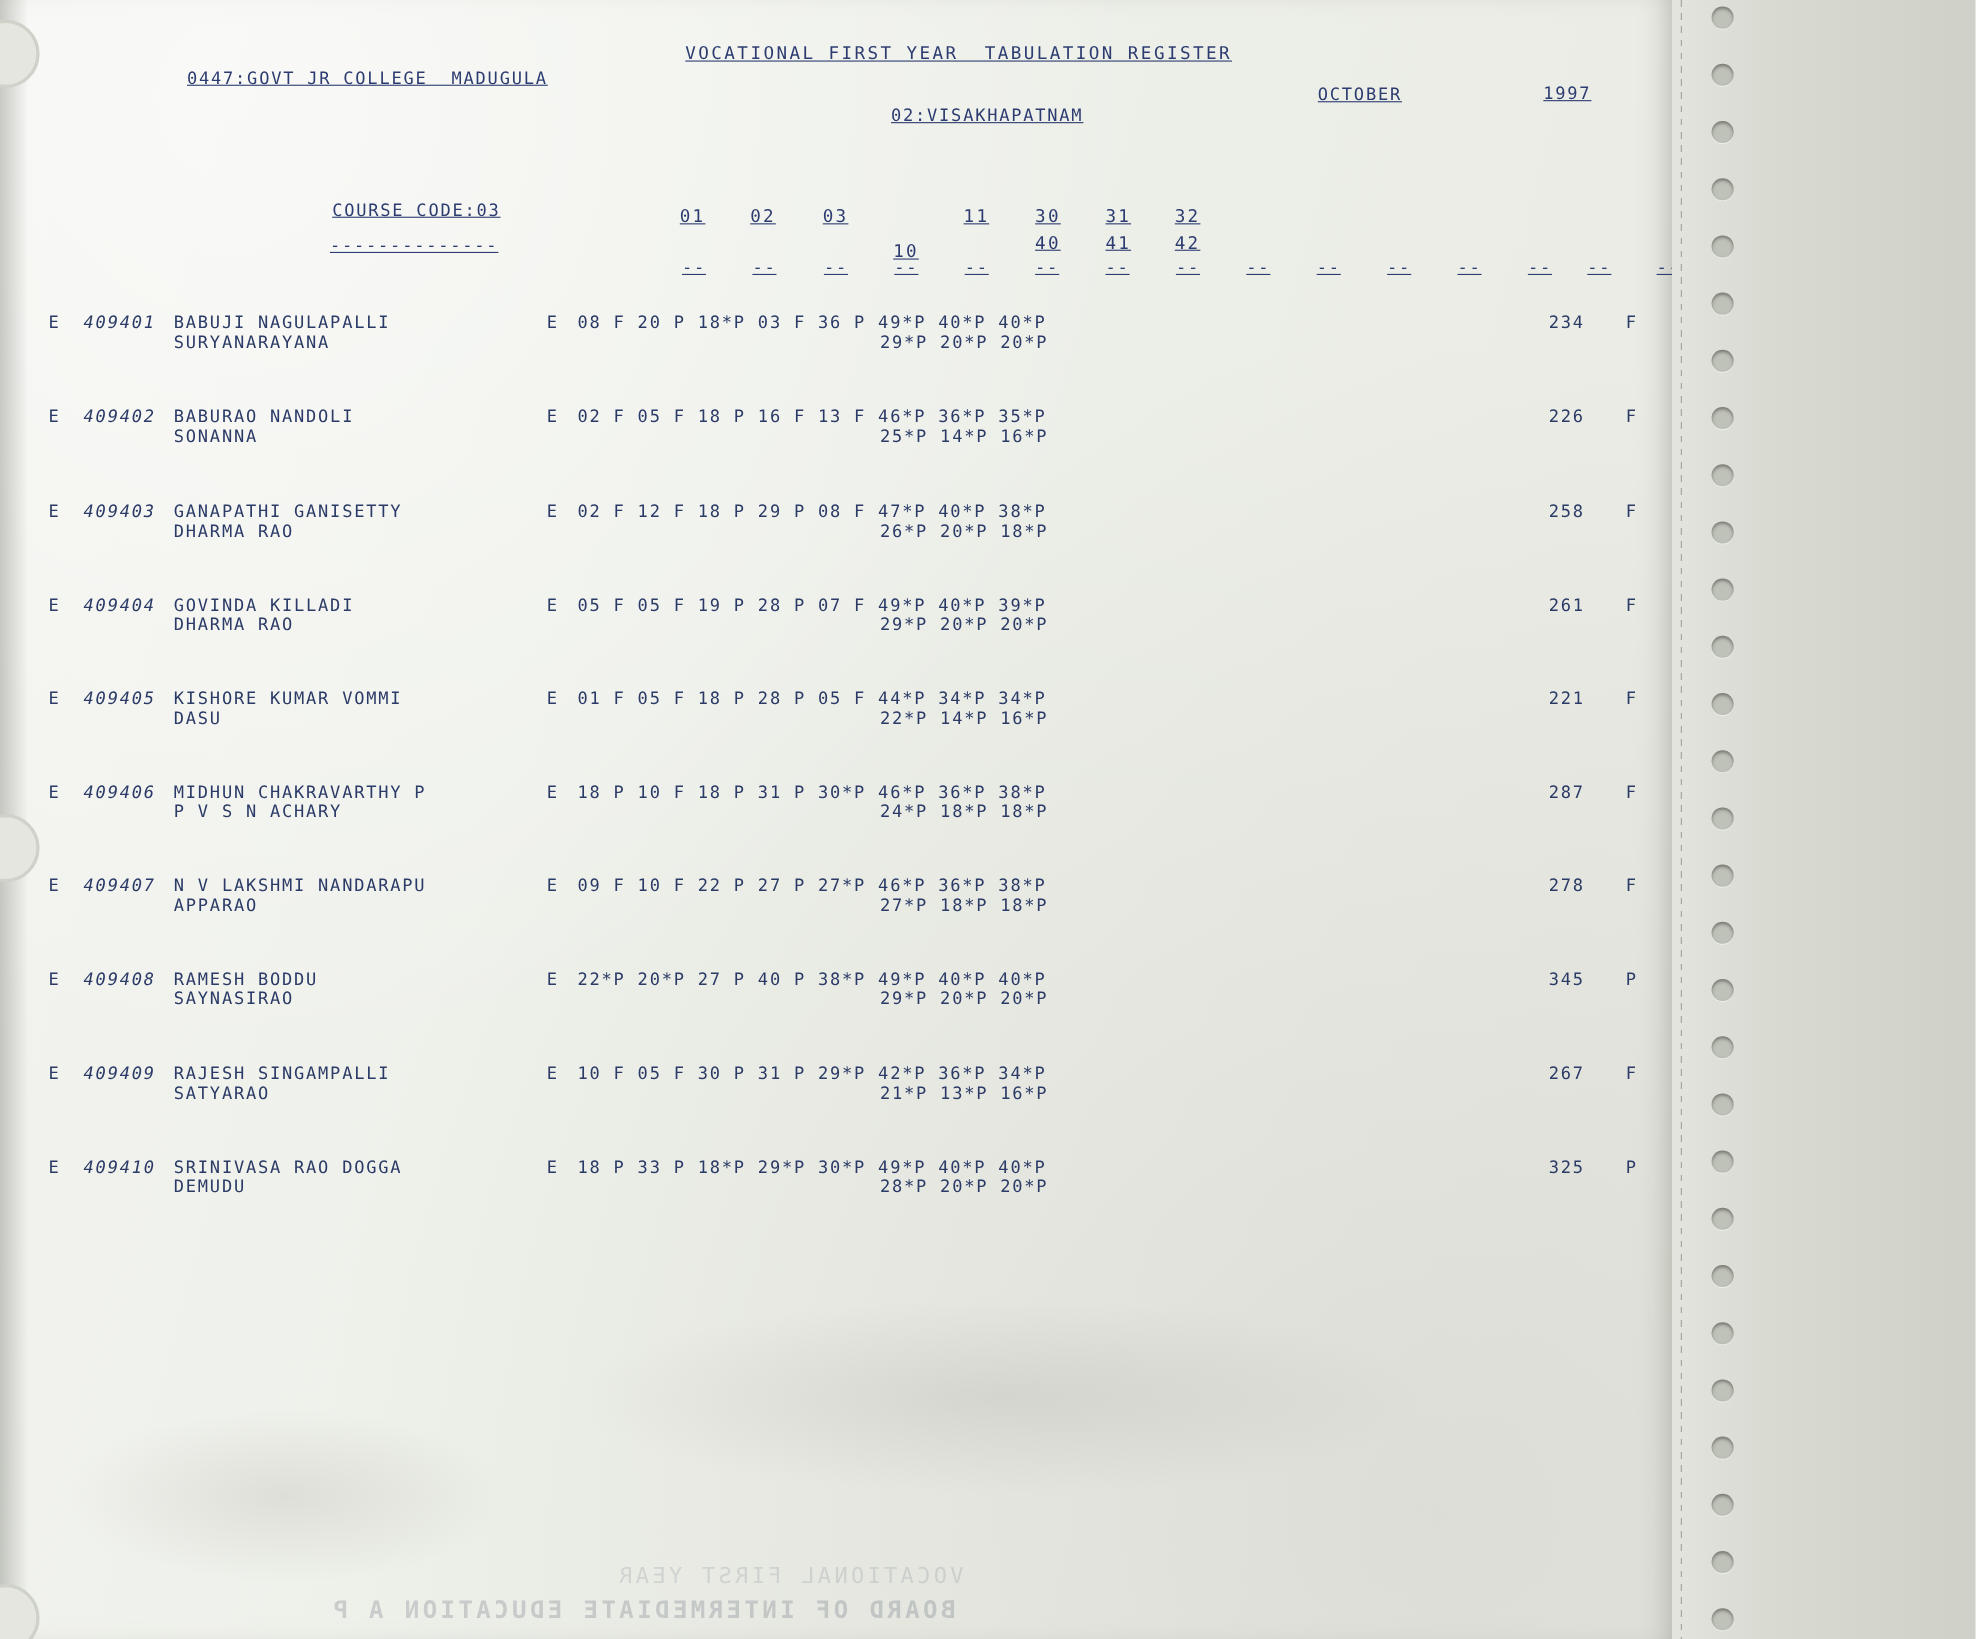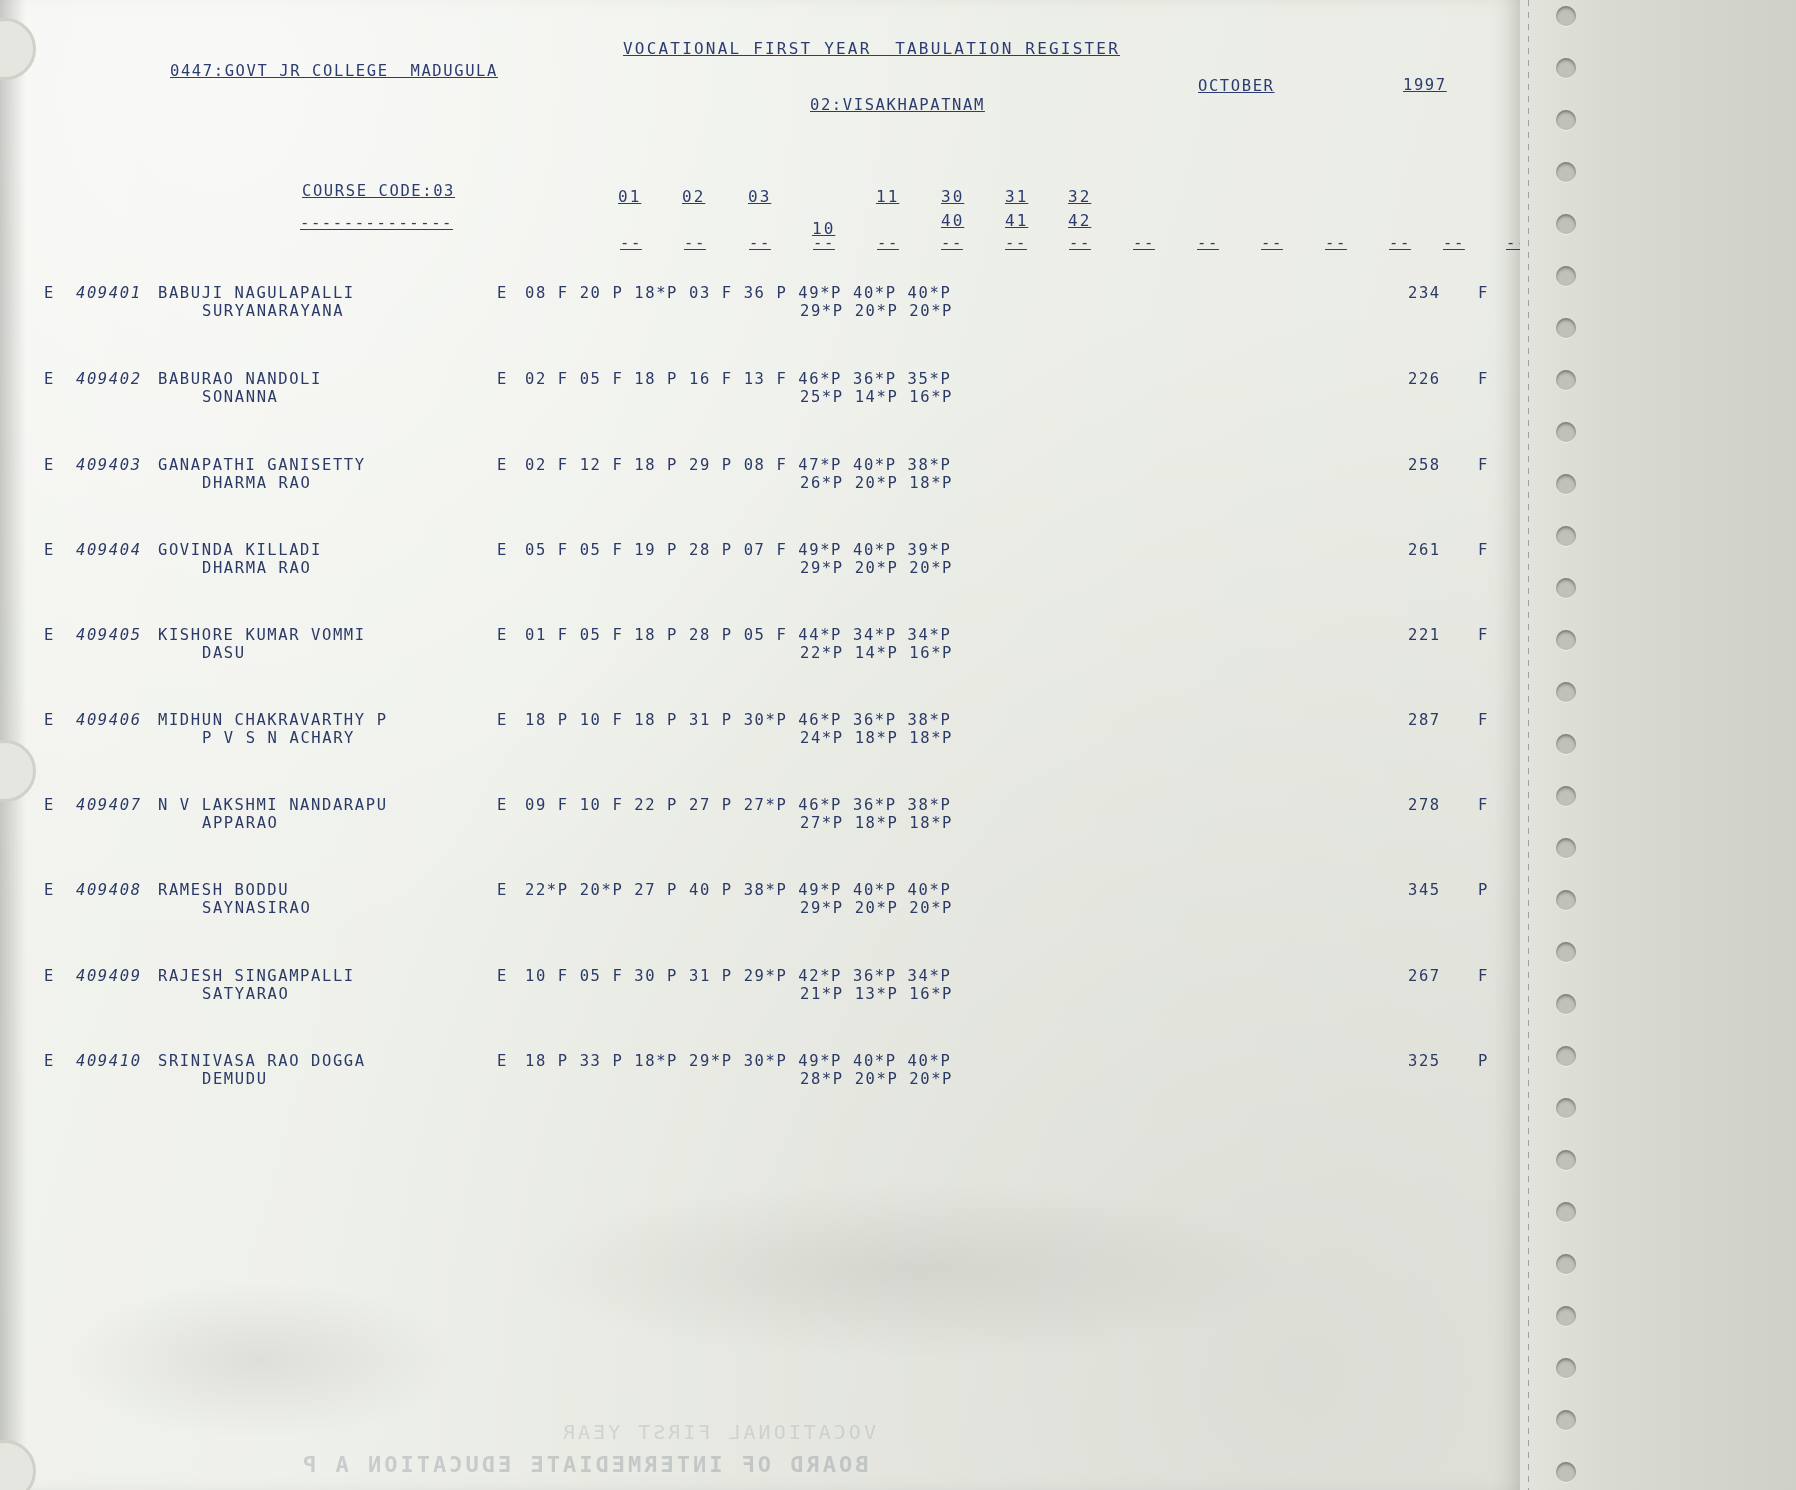--- a/index.html
+++ b/index.html
@@ -92,21 +92,21 @@
   .row {
     position: absolute;
     left: 0;
     width: 1520px;
     height: 74px;
   }
   .cell { position: absolute; white-space: pre; font-size: 15.5px; letter-spacing: 1.6px; }
   .c-e      { left: 44px; }
   .c-rollno { left: 76px; font-style: italic; }
   .c-name   { left: 158px; }
-  .c-father { left: 158px; top: 18px; margin-left: 44px; }
+  .c-father { left: 158px; top: 18px; }
   .c-e2     { left: 497px; }
   .c-marks1 { left: 525px; }
   .c-marks2 { left: 800px; top: 18px; }
   .c-total  { left: 1408px; }
   .c-result { left: 1478px; }
 
   
   .ghost {
     position: absolute;
     color: rgba(90,100,120,.17);

